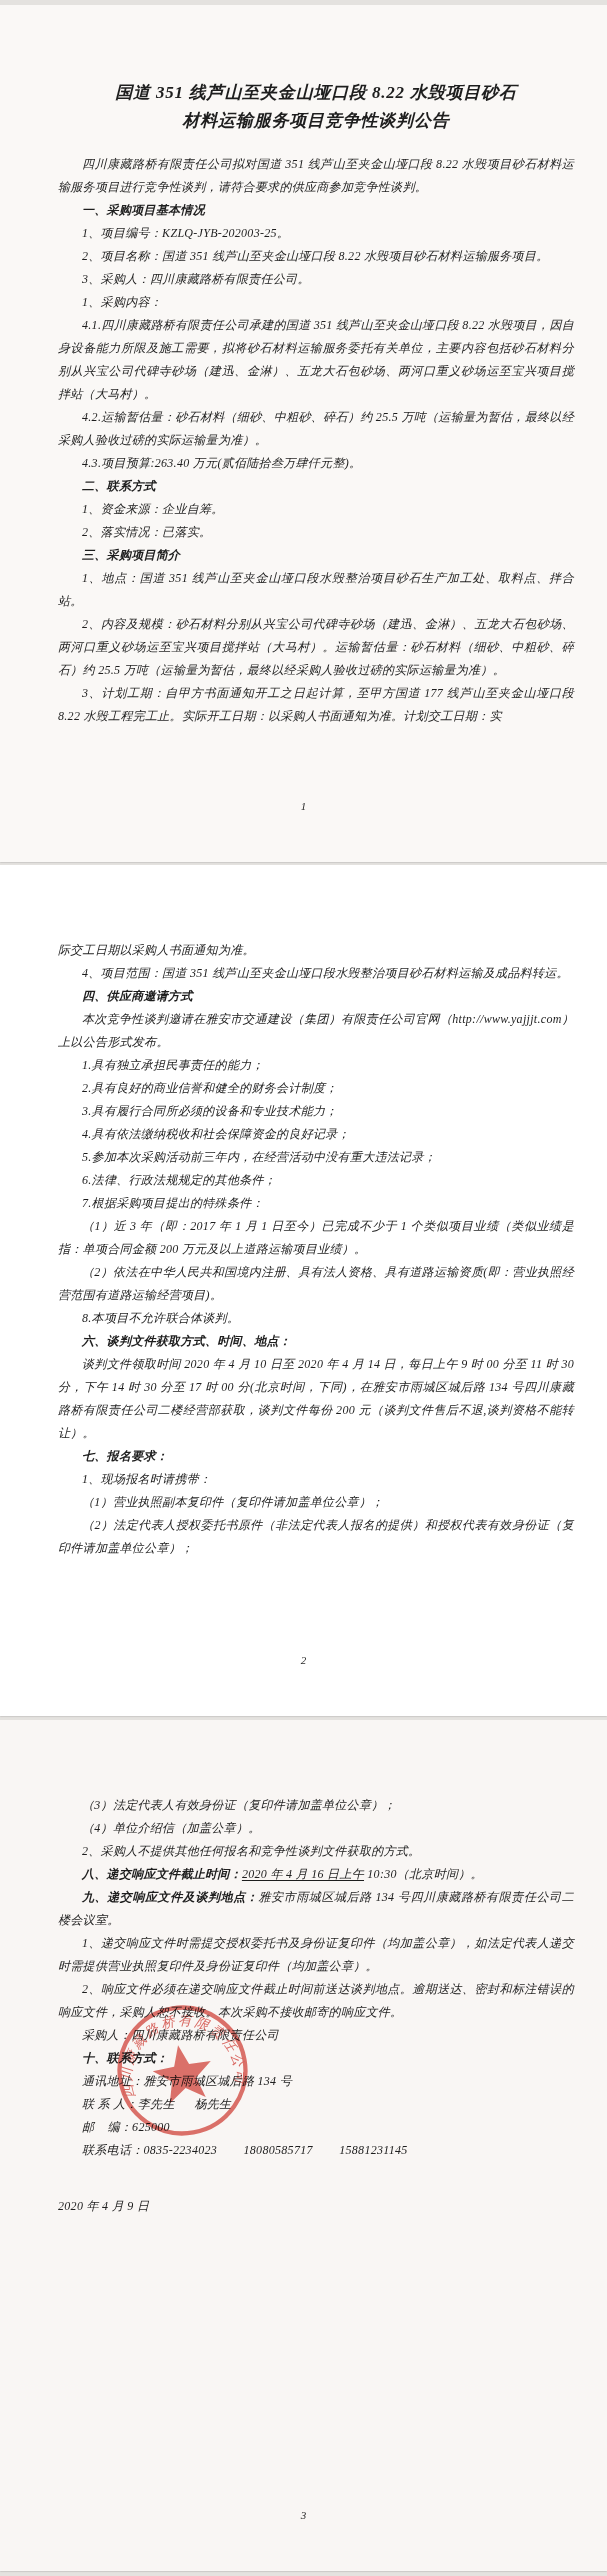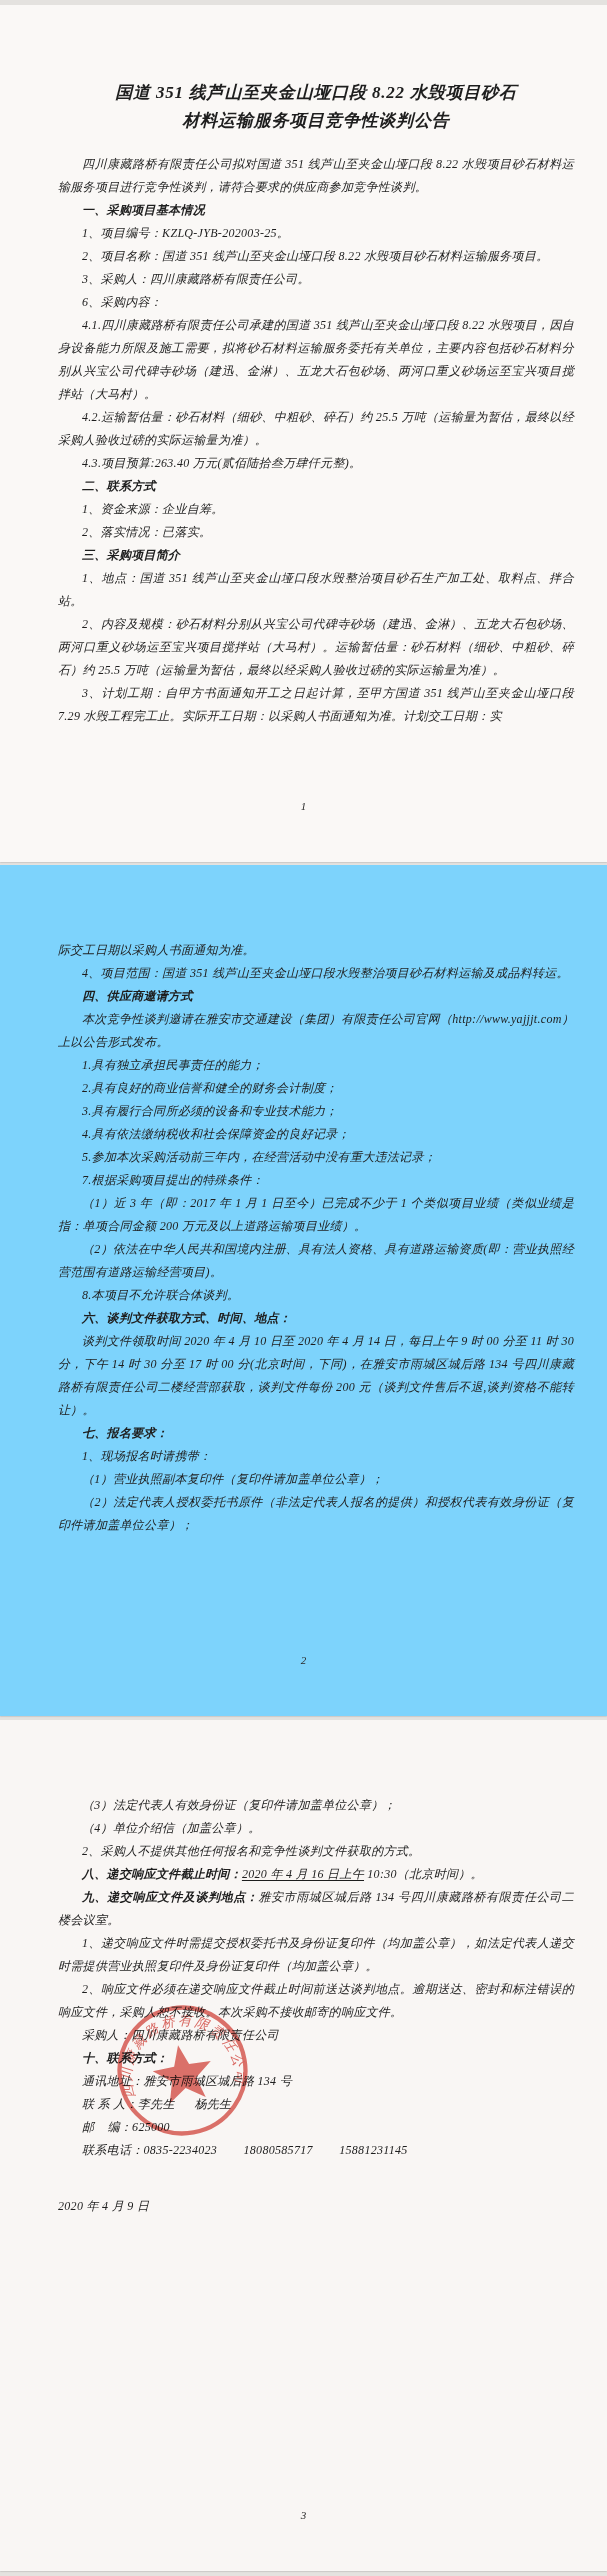--- a/index.html
+++ b/index.html
@@ -5,21 +5,21 @@
   html,body{margin:0;padding:0;}
   body{width:607px;background:#e4e2df;font-family:"Liberation Serif",serif;}
   .doc{width:607px;padding-top:4.6px;}
   .page{
     position:relative;width:607px;box-sizing:border-box;
     background:#faf8f6;color:#1e1e1e;margin-bottom:3.8px;
     box-shadow:0 0.8px 1.5px rgba(0,0,0,.25);
     font-style:italic;
   }
   .page1{height:857px;padding:71px 33px 0 58px;}
-  .page2{height:851px;padding:74px 33px 0 58px;background:#7dd3fc;}
+  .page2{height:851px;padding:74px 33px 0 58px;background:#ffffff;}
   .page3{height:851px;padding:74px 33px 0 58px;background:#f9f6f4;margin-bottom:8px;}
   .title{margin:3px 0 18px 0;font-size:17px;font-weight:bold;text-align:center;line-height:28px;letter-spacing:0.8px;}
   .title span{display:block;}
   p{margin:0;font-size:12px;line-height:23px;text-align:justify;letter-spacing:0.3px;}
   .ind{text-indent:2em;}
   .h{font-weight:bold;}
   .u{text-decoration:underline;text-underline-offset:2.3px;}
   .pre{white-space:pre-wrap;}
   .date{ text-align:left;padding-right:49px;margin-top:33px;}
   .pageno{position:absolute;left:0;right:0;bottom:50px;text-align:center;font-size:11px;color:#2a2a2a;}
@@ -33,44 +33,45 @@
   <section class="page page1">
     <h1 class="title">
       <span>国道 351 线芦山至夹金山垭口段 8.22 水毁项目砂石</span>
       <span>材料运输服务项目竞争性谈判公告</span>
     </h1>
     <p class="ind">四川康藏路桥有限责任公司拟对国道 351 线芦山至夹金山垭口段 8.22 水毁项目砂石材料运输服务项目进行竞争性谈判，请符合要求的供应商参加竞争性谈判。</p>
     <p class="ind h">一、采购项目基本情况</p>
     <p class="ind">1、项目编号：KZLQ-JYB-202003-25。</p>
     <p class="ind">2、项目名称：国道 351 线芦山至夹金山垭口段 8.22 水毁项目砂石材料运输服务项目。</p>
     <p class="ind">3、采购人：四川康藏路桥有限责任公司。</p>
-    <p class="ind">6、采购内容：</p>
+    <p class="ind">1、采购内容：</p>
     <p class="ind">4.1.四川康藏路桥有限责任公司承建的国道 351 线芦山至夹金山垭口段 8.22 水毁项目，因自身设备能力所限及施工需要，拟将砂石材料运输服务委托有关单位，主要内容包括砂石材料分别从兴宝公司代碑寺砂场（建迅、金淋）、五龙大石包砂场、两河口重义砂场运至宝兴项目搅拌站（大马村）。</p>
     <p class="ind">4.2.运输暂估量：砂石材料（细砂、中粗砂、碎石）约 25.5 万吨（运输量为暂估，最终以经采购人验收过磅的实际运输量为准）。</p>
     <p class="ind">4.3.项目预算:263.40 万元(贰佰陆拾叁万肆仟元整)。</p>
     <p class="ind h">二、联系方式</p>
     <p class="ind">1、资金来源：企业自筹。</p>
     <p class="ind">2、落实情况：已落实。</p>
     <p class="ind h">三、采购项目简介</p>
     <p class="ind">1、地点：国道 351 线芦山至夹金山垭口段水毁整治项目砂石生产加工处、取料点、拌合站。</p>
     <p class="ind">2、内容及规模：砂石材料分别从兴宝公司代碑寺砂场（建迅、金淋）、五龙大石包砂场、两河口重义砂场运至宝兴项目搅拌站（大马村）。运输暂估量：砂石材料（细砂、中粗砂、碎石）约 25.5 万吨（运输量为暂估，最终以经采购人验收过磅的实际运输量为准）。</p>
-    <p class="ind">3、计划工期：自甲方书面通知开工之日起计算，至甲方国道 351 线芦山至夹金山垭口段 7.29 水毁工程完工止。实际开工日期：以采购人书面通知为准。计划交工日期：实</p>
+    <p class="ind">3、计划工期：自甲方书面通知开工之日起计算，至甲方国道 177 线芦山至夹金山垭口段 8.22 水毁工程完工止。实际开工日期：以采购人书面通知为准。计划交工日期：实</p>
     <div class="pageno">1</div>
   </section>
 
   <section class="page page2">
     <p>际交工日期以采购人书面通知为准。</p>
     <p class="ind">4、项目范围：国道 351 线芦山至夹金山垭口段水毁整治项目砂石材料运输及成品料转运。</p>
     <p class="ind h">四、供应商邀请方式</p>
     <p class="ind">本次竞争性谈判邀请在雅安市交通建设（集团）有限责任公司官网（http://www.yajjjt.com）上以公告形式发布。</p>
     <p class="ind">1.具有独立承担民事责任的能力；</p>
     <p class="ind">2.具有良好的商业信誉和健全的财务会计制度；</p>
     <p class="ind">3.具有履行合同所必须的设备和专业技术能力；</p>
     <p class="ind">4.具有依法缴纳税收和社会保障资金的良好记录；</p>
     <p class="ind">5.参加本次采购活动前三年内，在经营活动中没有重大违法记录；</p>
+    <p class="ind">6.法律、行政法规规定的其他条件；</p>
     <p class="ind">7.根据采购项目提出的特殊条件：</p>
     <p class="ind">（1）近 3 年（即：2017 年 1 月 1 日至今）已完成不少于 1 个类似项目业绩（类似业绩是指：单项合同金额 200 万元及以上道路运输项目业绩）。</p>
     <p class="ind">（2）依法在中华人民共和国境内注册、具有法人资格、具有道路运输资质(即：营业执照经营范围有道路运输经营项目)。</p>
     <p class="ind">8.本项目不允许联合体谈判。</p>
     <p class="ind h">六、谈判文件获取方式、时间、地点：</p>
     <p class="ind">谈判文件领取时间 2020 年 4 月 10 日至 2020 年 4 月 14 日，每日上午 9 时 00 分至 11 时 30 分，下午 14 时 30 分至 17 时 00 分(北京时间，下同)，在雅安市雨城区城后路 134 号四川康藏路桥有限责任公司二楼经营部获取，谈判文件每份 200 元（谈判文件售后不退,谈判资格不能转让）。</p>
     <p class="ind h">七、报名要求：</p>
     <p class="ind">1、现场报名时请携带：</p>
     <p class="ind">（1）营业执照副本复印件（复印件请加盖单位公章）；</p>
     <p class="ind">（2）法定代表人授权委托书原件（非法定代表人报名的提供）和授权代表有效身份证（复印件请加盖单位公章）；</p>

